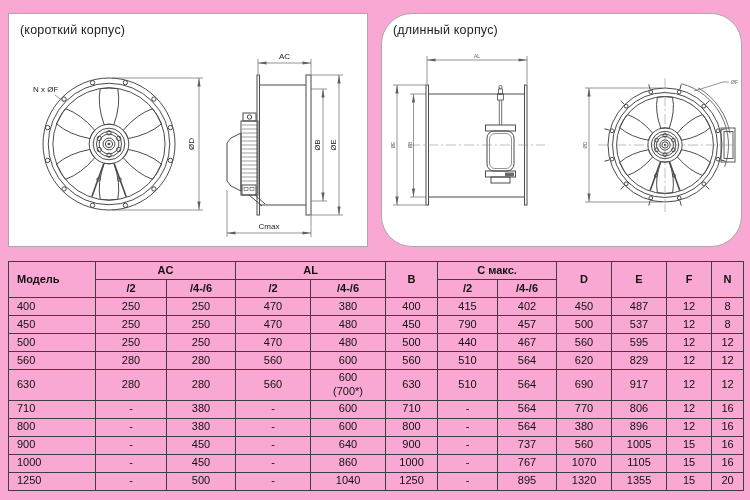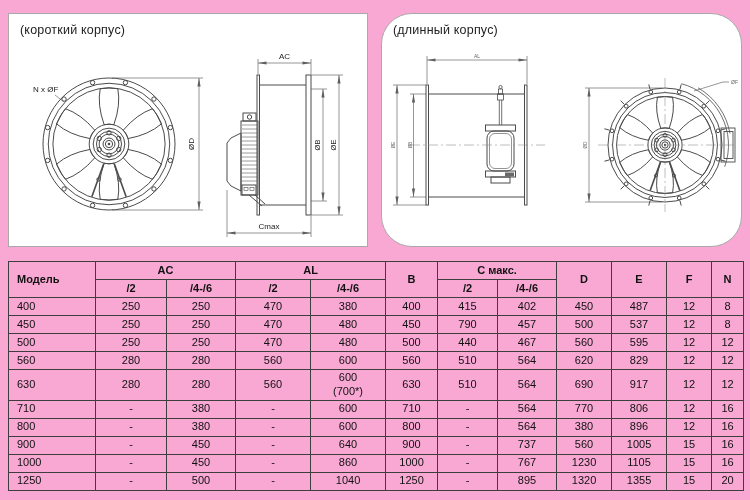--- a/index.html
+++ b/index.html
@@ -385,21 +385,21 @@
         </tr>
         <tr>
           <td class="model-col">1000</td>
           <td>-</td>
           <td>450</td>
           <td>-</td>
           <td>860</td>
           <td>1000</td>
           <td>-</td>
           <td>767</td>
-          <td>1230</td>
+          <td>1070</td>
           <td>1105</td>
           <td>15</td>
           <td>16</td>
         </tr>
         <tr>
           <td class="model-col">1250</td>
           <td>-</td>
           <td>500</td>
           <td>-</td>
           <td>1040</td>

